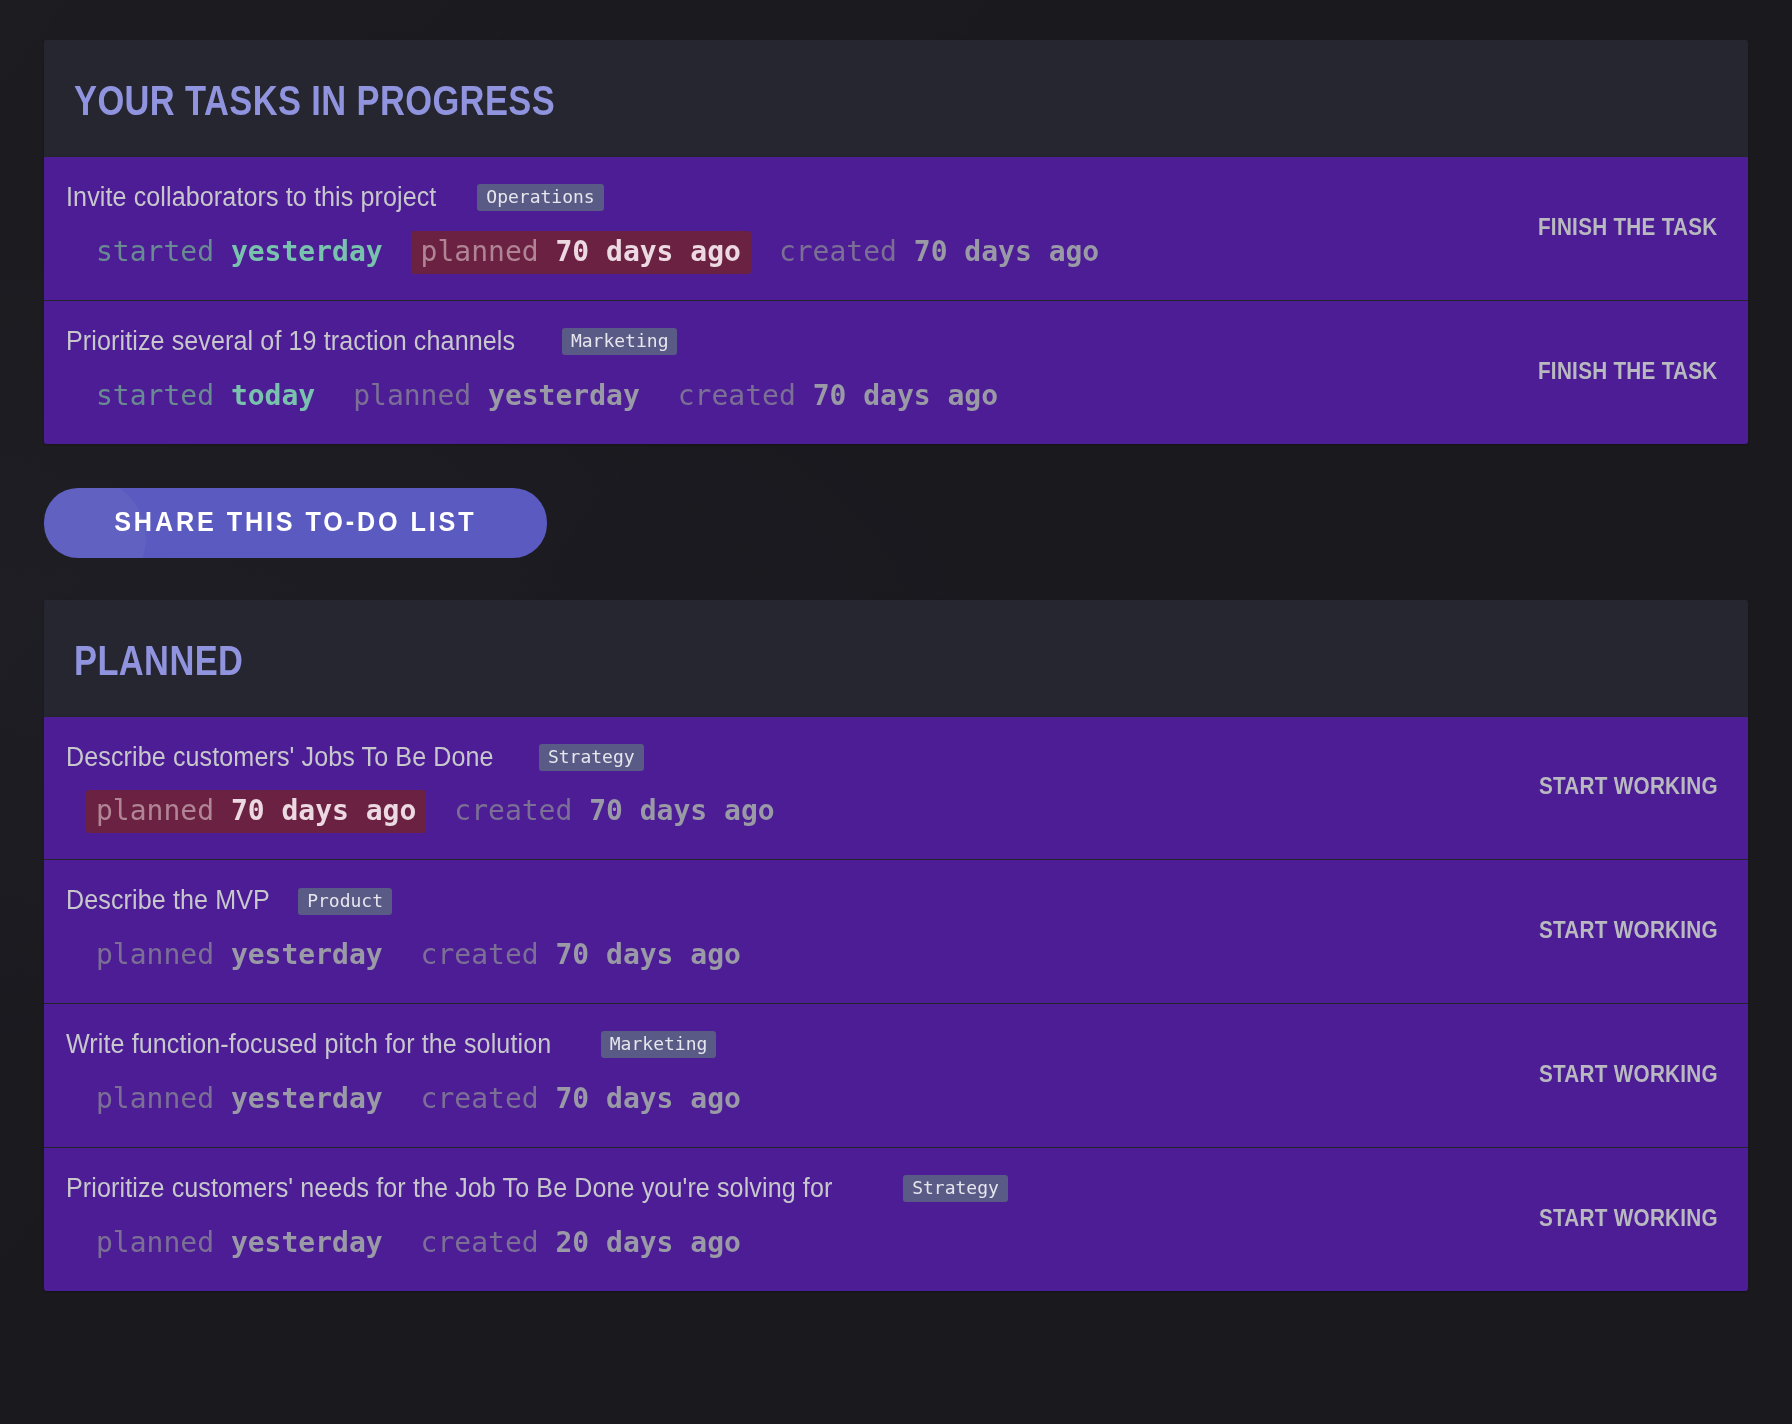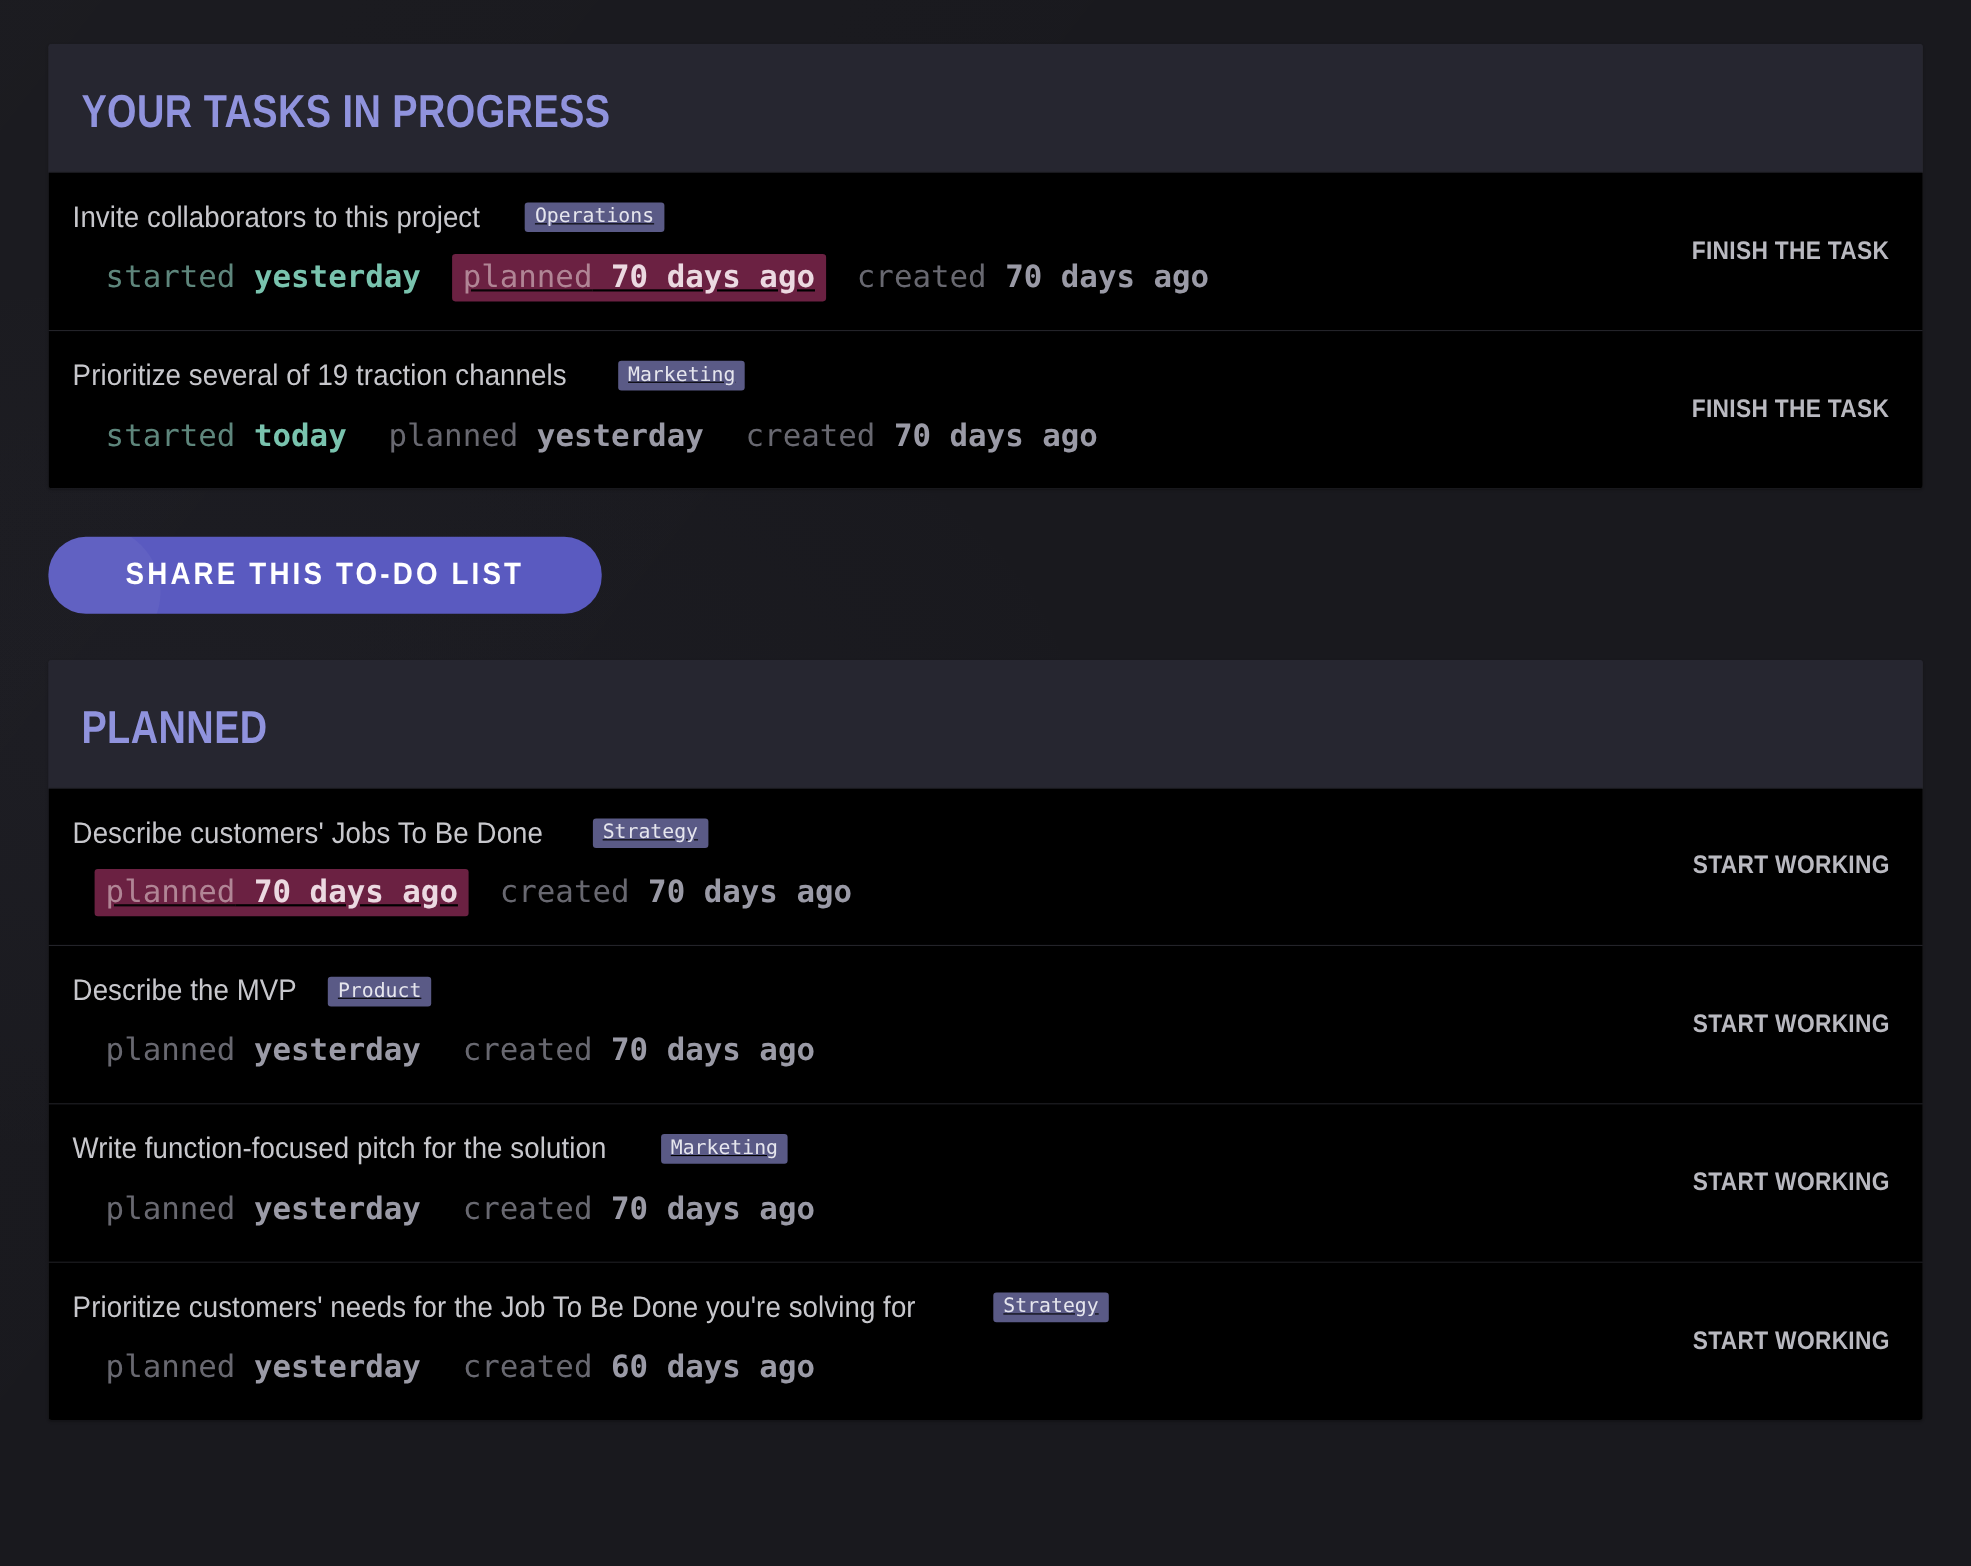--- a/index.html
+++ b/index.html
@@ -52,24 +52,23 @@
     transform-origin: left center;
   }
 
   
   .task-row {
     display: flex;
     align-items: center;
     justify-content: flex-end;
     padding: 24px 30px 26px 22px;
     border-bottom: 1px solid #232329;
-    background: #000000;
+    background: #4c1d95;
     min-height: 78px;
     box-sizing: border-box;
-    text-decoration: underline;
   }
   .task-row:last-child { border-bottom: none; }
 
   .task-main {
     flex: 1 1 auto;
     min-width: 0;
   }
 
   .task-titleline {
     display: flex;
@@ -280,21 +279,21 @@
           <button class="action-btn">START WORKING</button>
         </div>
         <div class="task-row">
           <div class="task-main">
             <div class="task-titleline">
               <span class="task-title">Prioritize customers' needs for the Job To Be Done you're solving for</span>
               <span class="tag">Strategy</span>
             </div>
             <div class="meta-line">
               <span class="meta meta-plain"><span class="k">planned</span> <span class="v">yesterday</span></span>
-              <span class="meta meta-plain"><span class="k">created</span> <span class="v">60 days ago</span></span>
+              <span class="meta meta-plain"><span class="k">created</span> <span class="v">20 days ago</span></span>
             </div>
           </div>
           <button class="action-btn">START WORKING</button>
         </div>
       </div>
   </div>
 
 </div>
 
 </body></html>

